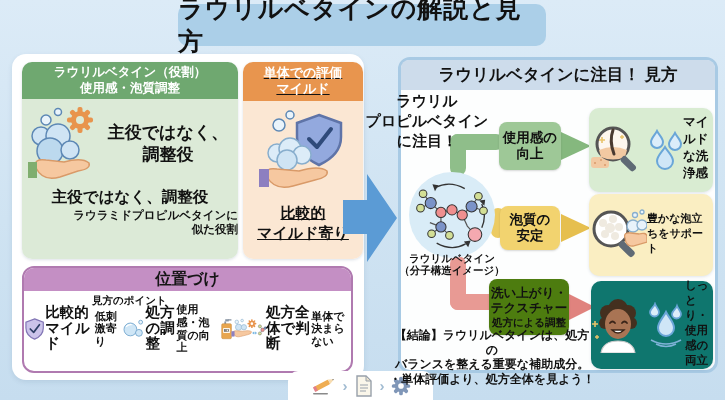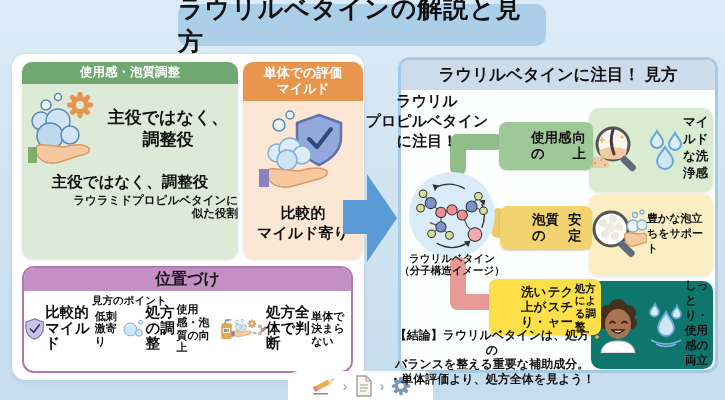--- a/index.html
+++ b/index.html
@@ -19,21 +19,21 @@
   .panel{border-radius:10px;overflow:hidden;box-shadow:0 1px 3px rgba(60,90,120,.18);}
   .panel-header{color:#fff;font-weight:bold;text-align:center;line-height:1.25;padding:3px 0;}
   .role-panel{left:22px;top:62px;width:216px;height:197px;}
   .role-header{background:#6fa870;font-size:12.5px;}
   .role-body{background:#dcead7;height:100%;}
   .role-top{display:flex;align-items:center;padding:5px 4px 0 6px;}
   .role-main{flex:1;font-size:17px;font-weight:bold;text-align:center;line-height:1.3;}
   .role-sub-bold{font-size:15.5px;font-weight:bold;text-align:center;margin-top:3px;}
   .role-sub-small{font-size:11.5px;font-weight:bold;text-align:right;line-height:1.2;margin-top:1px;}
 
-  .solo-panel{left:243px;top:62px;width:120px;height:197px;}
+  .solo-panel{left:243px;top:62px;width:120px;height:197px;text-decoration:underline;}
   .solo-header{background:#e8954e;font-size:13px;}
   .solo-body{background:#fbe7d3;height:100%;text-align:center;}
   .solo-text{font-size:15px;font-weight:bold;line-height:1.35;margin-top:2px;}
 
   .pos-panel{left:22px;top:266px;width:331px;height:107px;background:#fff;border:2.5px solid #b07ab0;
     border-radius:12px;box-sizing:border-box;overflow:hidden;}
   .pos-header{background:#c48fc4;color:#161616;font-size:16px;font-weight:bold;text-align:center;padding:1px 0;}
   .pos-body{position:relative;display:flex;height:78px;}
   .pos-note{position:absolute;left:68px;top:3px;font-size:10.5px;font-weight:bold;}
   .pos-col{flex:1;display:flex;align-items:center;justify-content:flex-end;padding-bottom:3px;}
@@ -46,22 +46,22 @@
   
   .right-panel{left:398px;top:57px;width:320px;height:316px;background:#fdfefe;border:3px solid #a8cae4;
     border-radius:12px;box-sizing:border-box;}
   .right-header{height:30px;background:#cddceb;border-radius:8px 8px 0 0;display:flex;align-items:center;
     justify-content:center;font-size:16.5px;font-weight:bold;}
   .focus-text{left:-42px;top:31px;width:136px;font-size:15px;font-weight:bold;line-height:1.32;text-align:center;z-index:6;}
   .connector{border-radius:8px;}
   .mol-circle{left:8px;top:112px;width:86px;height:86px;border-radius:50%;background:#d9ecf7;
     display:flex;align-items:center;justify-content:center;}
   .mol-caption{left:-10px;top:192px;width:122px;font-size:10.5px;font-weight:bold;line-height:1.15;text-align:center;z-index:4;}
-  .row-label{border-radius:8px;display:flex;flex-direction:row;align-items:center;justify-content:center;
-    font-weight:bold;line-height:1.2;box-shadow:0 1px 2px rgba(60,60,60,.2);z-index:3;padding-left:32px;}
+  .row-label{border-radius:8px;display:flex;flex-direction:column;align-items:center;justify-content:center;
+    font-weight:bold;line-height:1.2;box-shadow:0 1px 2px rgba(60,60,60,.2);z-index:3;}
   .row-box{border-radius:10px;display:flex;align-items:center;justify-content:flex-end;
     box-shadow:0 1px 3px rgba(60,90,120,.15);}
   .row-icons{flex:1;display:flex;align-items:center;justify-content:center;gap:4px;}
   .row-caption{font-weight:bold;padding-bottom:4px;}
   .conclusion{left:-12px;top:268px;width:206px;font-size:12px;font-weight:bold;line-height:1.22;text-align:center;z-index:6;}
 
   
   .footer-bar{left:288px;top:371px;width:145px;height:29px;background:#ffffff;border-radius:10px 10px 0 0;
     display:flex;align-items:center;justify-content:center;gap:6px;}
   .chev{font-size:15px;font-weight:bold;color:#a2bcd2;line-height:1;}
@@ -70,20 +70,21 @@
 <body>
 
 <div class="canvas">
 
   <div class="abs title-bar">ラウリルベタインの解説と見方</div>
 
   <div class="abs left-container"></div>
 
   <div class="abs panel role-panel">
     <div class="panel-header role-header">
+      <div>ラウリルベタイン（役割）</div>
       <div>使用感・泡質調整</div>
     </div>
     <div class="role-body">
       <div class="role-top">
         <svg width="74" height="80" viewBox="0 0 74 80">
           <g fill="#e8944d" transform="translate(52,16)">
             <rect x="-2.5" y="-13" width="5" height="26" rx="2"></rect>
             <rect x="-2.5" y="-13" width="5" height="26" rx="2" transform="rotate(45)"></rect>
             <rect x="-2.5" y="-13" width="5" height="26" rx="2" transform="rotate(90)"></rect>
             <rect x="-2.5" y="-13" width="5" height="26" rx="2" transform="rotate(135)"></rect>
@@ -320,21 +321,21 @@
             <circle cx="53" cy="4" r="2" fill="#eaf4fb"></circle>
             <circle cx="44" cy="18" r="6" fill="#e8f2fa"></circle>
             <circle cx="53" cy="17" r="5" fill="#e8f2fa"></circle>
           </g>
           <path d="M36 30 Q34 24 42 25 L50 26 Q57 24 58 28 L58 34 L44 38 Q37 39 36 30 Z" fill="#f6c8a0" stroke="#d99a68" stroke-width="1.3"></path>
         </svg>
       </div>
       <div class="row-caption" style="font-size:11px">豊かな泡立ちをサポート</div>
     </div>
 
-    <div class="abs row-label" style="left:88px;top:219px;width:80px;height:56px;background:#fde047;font-size:12.5px">
+    <div class="abs row-label" style="left:88px;top:219px;width:80px;height:56px;background:#4d7c0f;font-size:12.5px">
       <div>洗い上がり・</div>
       <div>テクスチャー</div>
       <div style="font-size:10.5px">処方による調整</div>
     </div>
     <svg class="abs" style="left:166px;top:230px" width="28" height="34" viewBox="0 0 28 34">
       <polygon points="0,3 28,17 0,31" fill="#e0837e"></polygon>
     </svg>
     <div class="abs row-box" style="left:190px;top:221px;width:122px;height:88px;background:#0f766e">
       <div class="row-icons">
         <svg width="52" height="56" viewBox="0 0 52 56">

